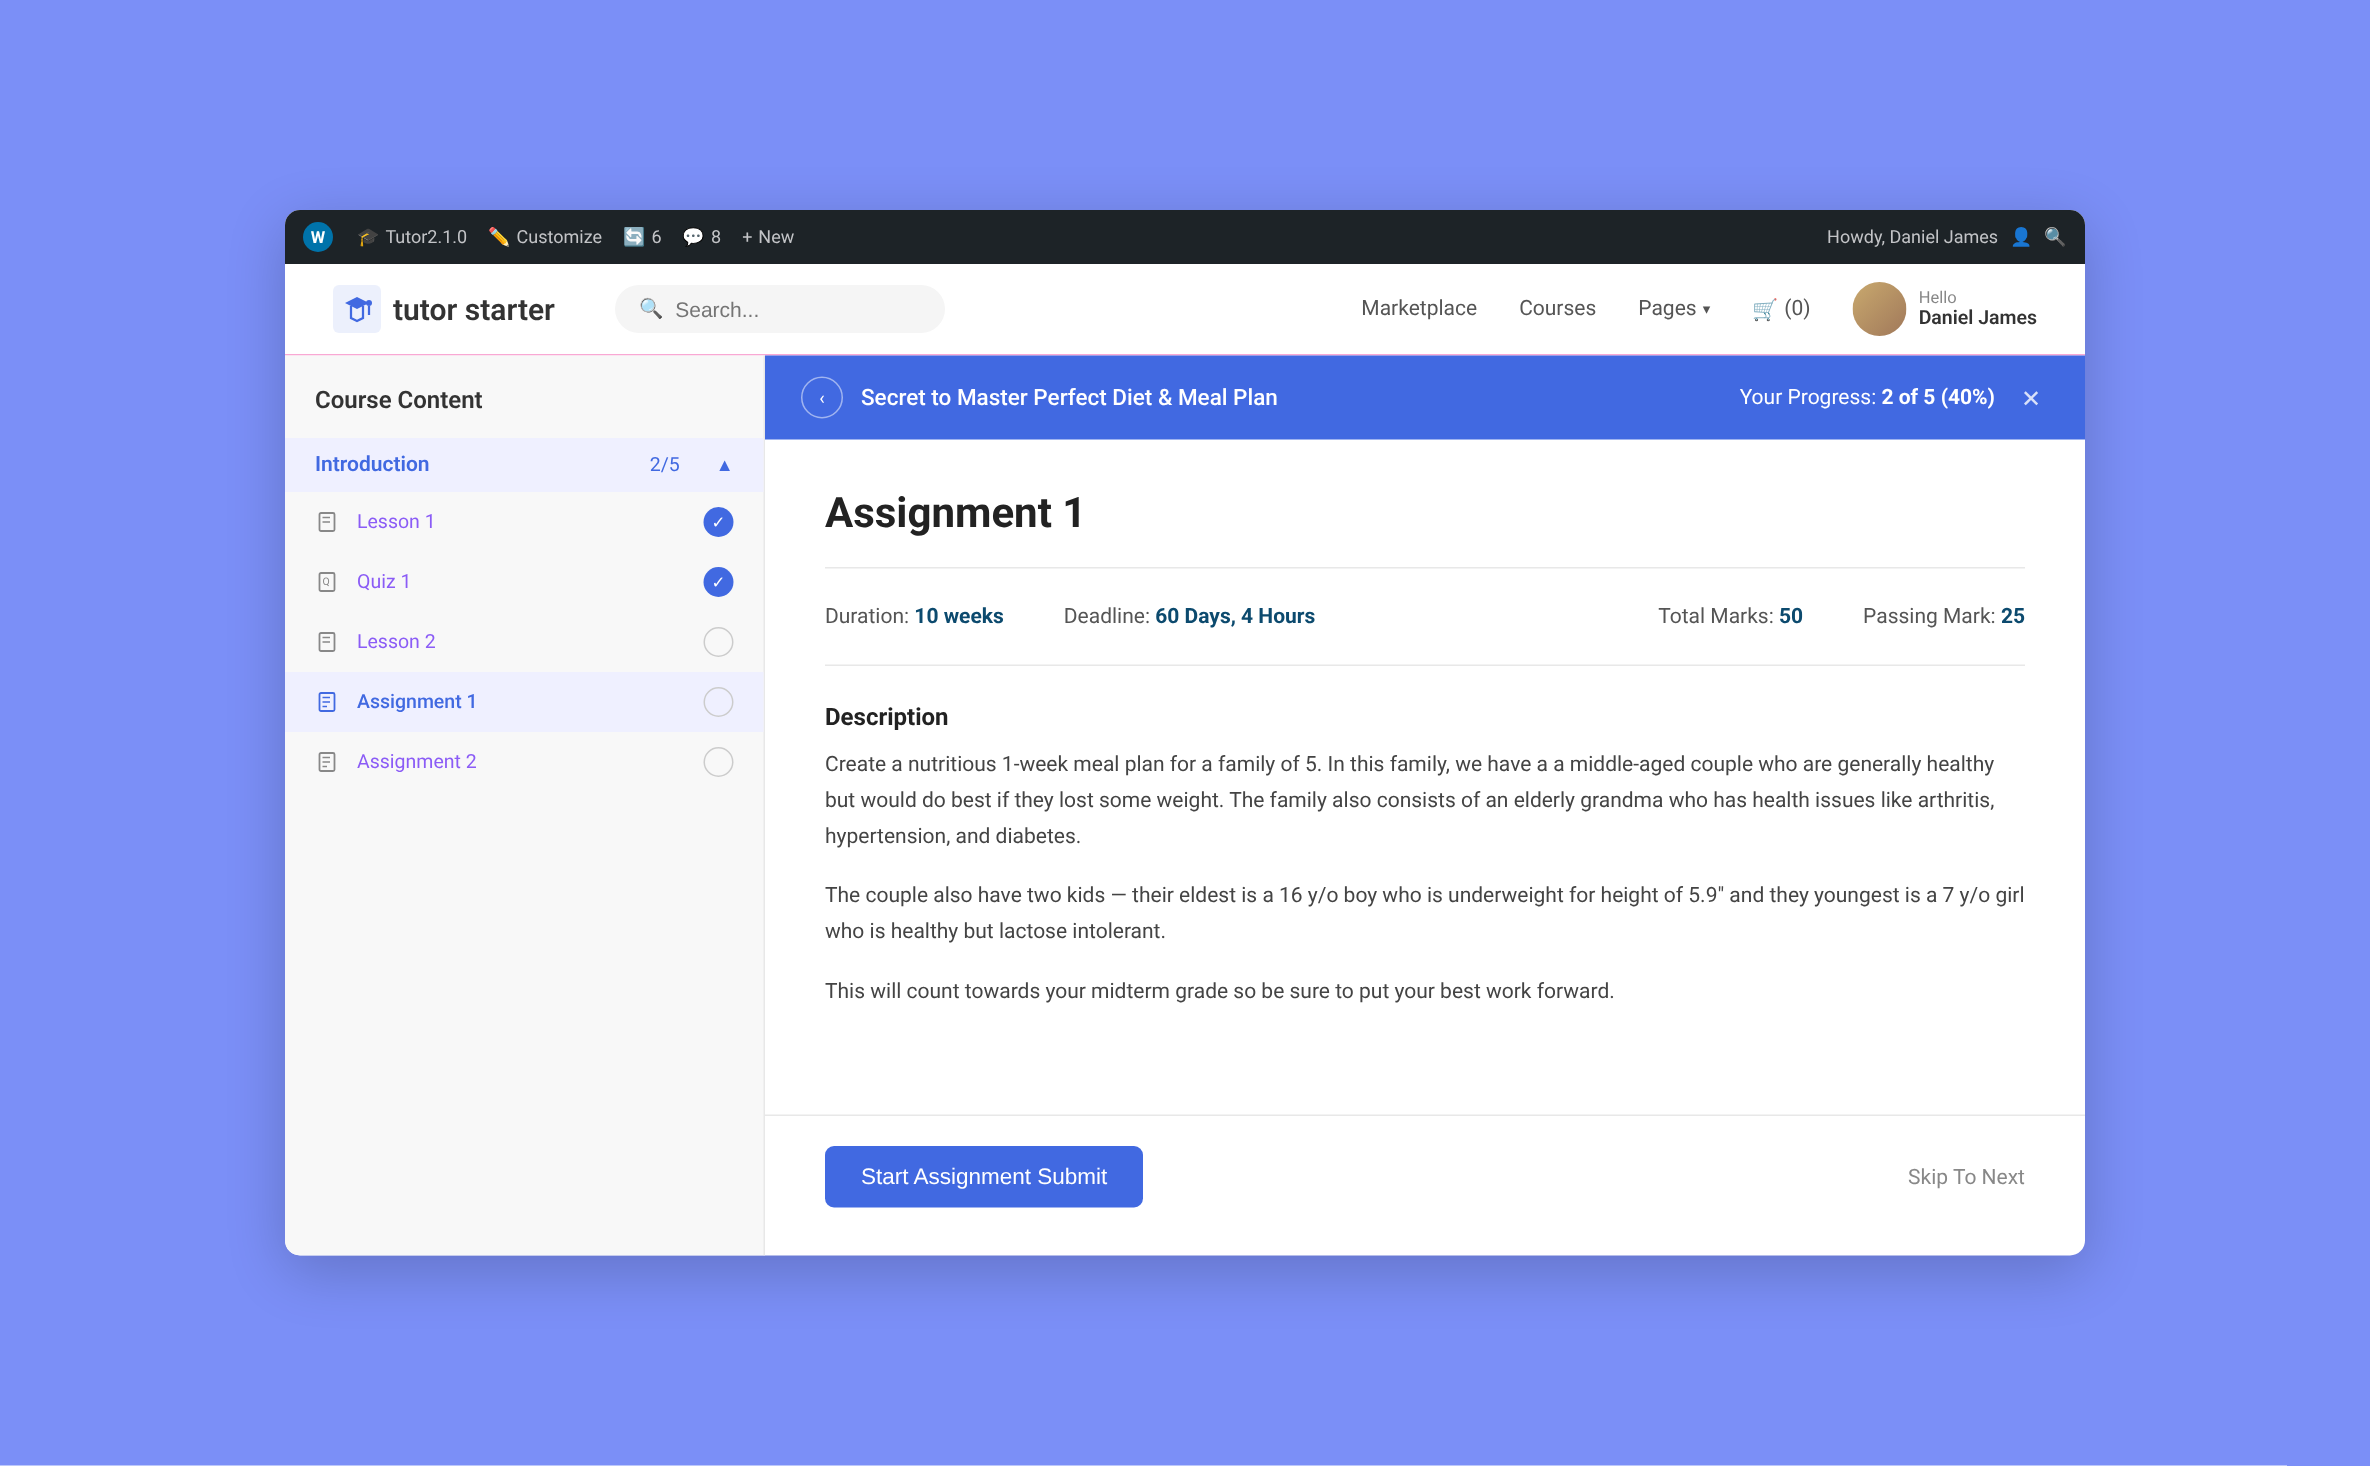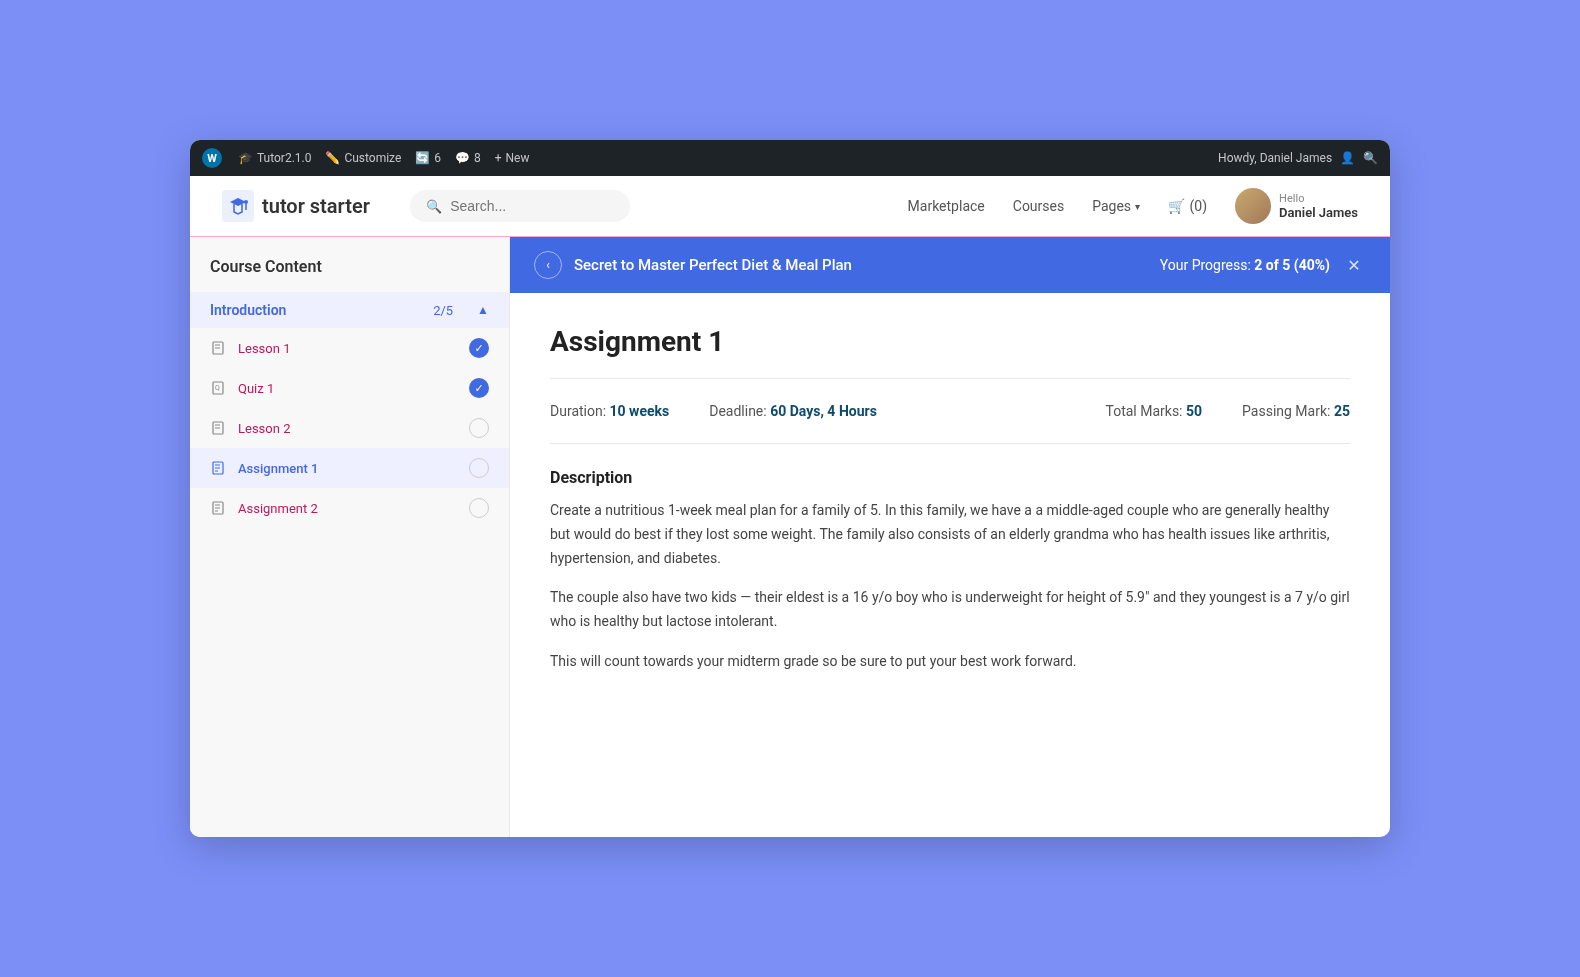--- a/index.html
+++ b/index.html
@@ -201,21 +201,21 @@
       width: 18px;
       height: 18px;
       display: flex;
       align-items: center;
       justify-content: center;
       flex-shrink: 0;
     }
     .lesson-name {
       flex: 1;
       font-size: 13px;
-      color: #be185d;
+      color: #8b5cf6;
     }
     .lesson-item.active .lesson-name { color: #4169e1; font-weight: 500; }
     .check-circle {
       width: 20px;
       height: 20px;
       border-radius: 50%;
       background: #4169e1;
       display: flex;
       align-items: center;
       justify-content: center;
@@ -538,16 +538,20 @@
         </div>
         <hr class="divider">
         <div class="description-section">
           <h3 class="description-title">Description</h3>
           <p class="description-text">Create a nutritious 1-week meal plan for a family of 5. In this family, we have a a middle-aged couple who are generally healthy but would do best if they lost some weight. The family also consists of an elderly grandma who has health issues like arthritis, hypertension, and diabetes.</p>
           <p class="description-text">The couple also have two kids — their eldest is a 16 y/o boy who is underweight for height of 5.9" and they youngest is a 7 y/o girl who is healthy but lactose intolerant.</p>
           <p class="description-text">This will count towards your midterm grade so be sure to put your best work forward.</p>
         </div>
       </div>
 
+      <div class="action-area">
+        <button class="start-btn">Start Assignment Submit</button>
+        <a class="skip-link">Skip To Next</a>
+      </div>
     </div>
 
   </div>
 </div>
 
 </body></html>

